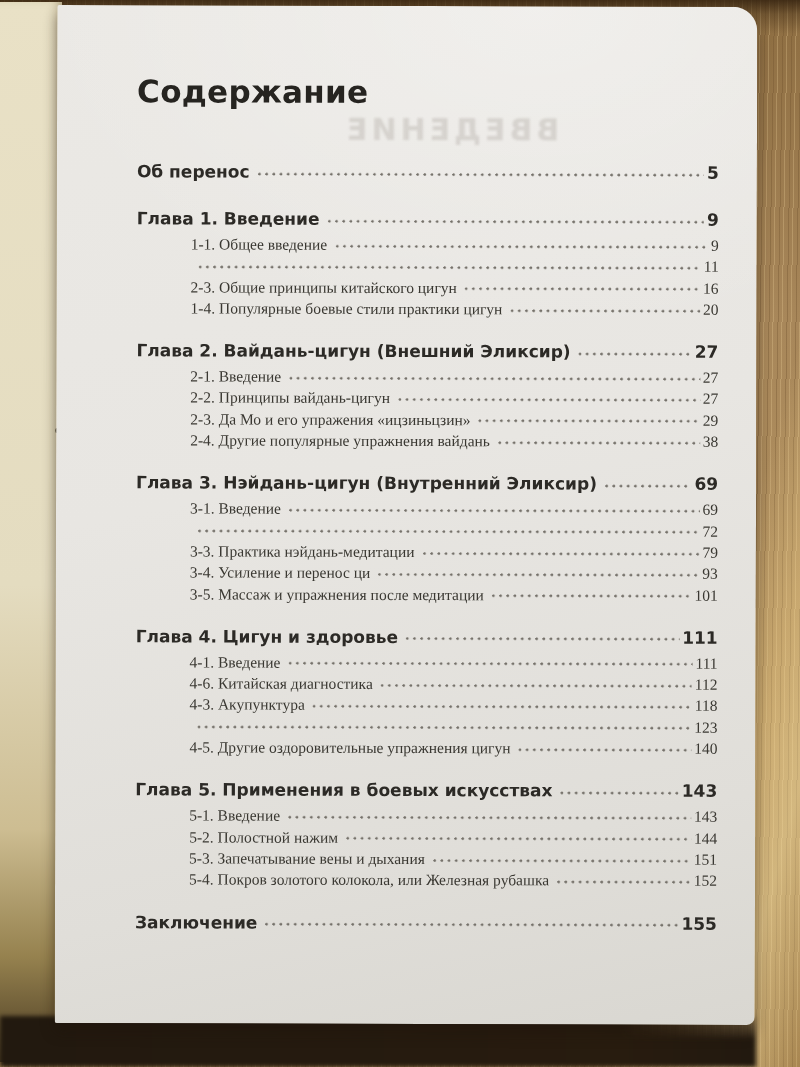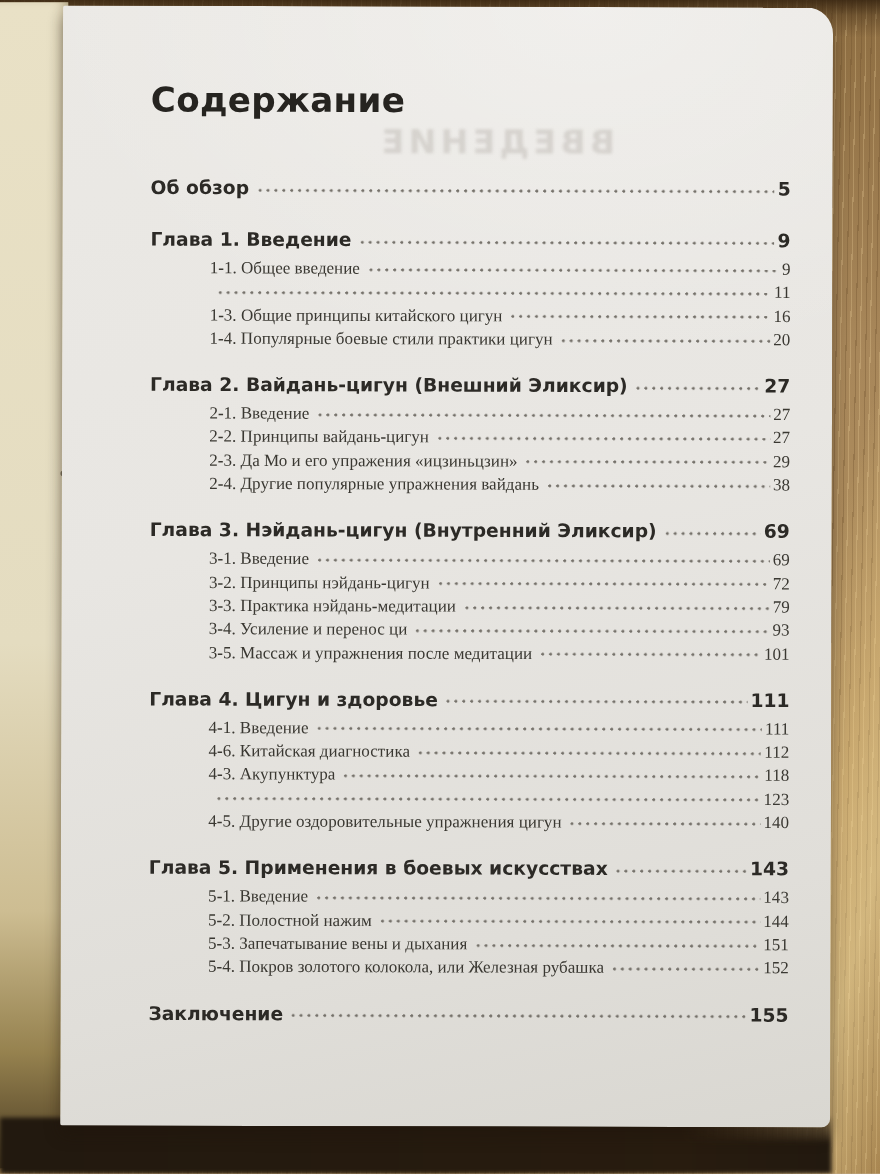--- a/index.html
+++ b/index.html
@@ -114,21 +114,21 @@
 <div class="under-pages"></div>
 <div class="speck"></div>
 <div class="bottom-shadow"></div>
 
 <div class="page">
   <div class="bleed">ВВЕДЕНИЕ</div>
   <div class="content">
     <h1 class="toc-title">Содержание</h1>
     <div>
         <div class="row front-row">
-    <span class="label">Об обзор</span>
+    <span class="label">Об перенос</span>
     <span class="dots"></span>
     <span class="pagenum">5</span>
   </div>
         <section class="chapter">
     <div>
             <div class="row head-row">
     <span class="label">Глава 1. Введение</span>
     <span class="dots"></span>
     <span class="pagenum">9</span>
   </div>
@@ -137,21 +137,21 @@
             <div class="row item-row">
     <span class="label">1-1. Общее введение</span>
     <span class="dots"></span>
     <span class="pagenum">9</span>
   </div>
             <div class="row item-row">
     <span class="dots"></span>
     <span class="pagenum">11</span>
   </div>
             <div class="row item-row">
-    <span class="label">1-3. Общие принципы китайского цигун</span>
+    <span class="label">2-3. Общие принципы китайского цигун</span>
     <span class="dots"></span>
     <span class="pagenum">16</span>
   </div>
             <div class="row item-row">
     <span class="label">1-4. Популярные боевые стили практики цигун</span>
     <span class="dots"></span>
     <span class="pagenum">20</span>
   </div>
           </div>
   </section>
@@ -194,21 +194,20 @@
     <span class="pagenum">69</span>
   </div>
           </div>
     <div class="chapter-items">
             <div class="row item-row">
     <span class="label">3-1. Введение</span>
     <span class="dots"></span>
     <span class="pagenum">69</span>
   </div>
             <div class="row item-row">
-    <span class="label">3-2. Принципы нэйдань-цигун</span>
     <span class="dots"></span>
     <span class="pagenum">72</span>
   </div>
             <div class="row item-row">
     <span class="label">3-3. Практика нэйдань-медитации</span>
     <span class="dots"></span>
     <span class="pagenum">79</span>
   </div>
             <div class="row item-row">
     <span class="label">3-4. Усиление и перенос ци</span>

